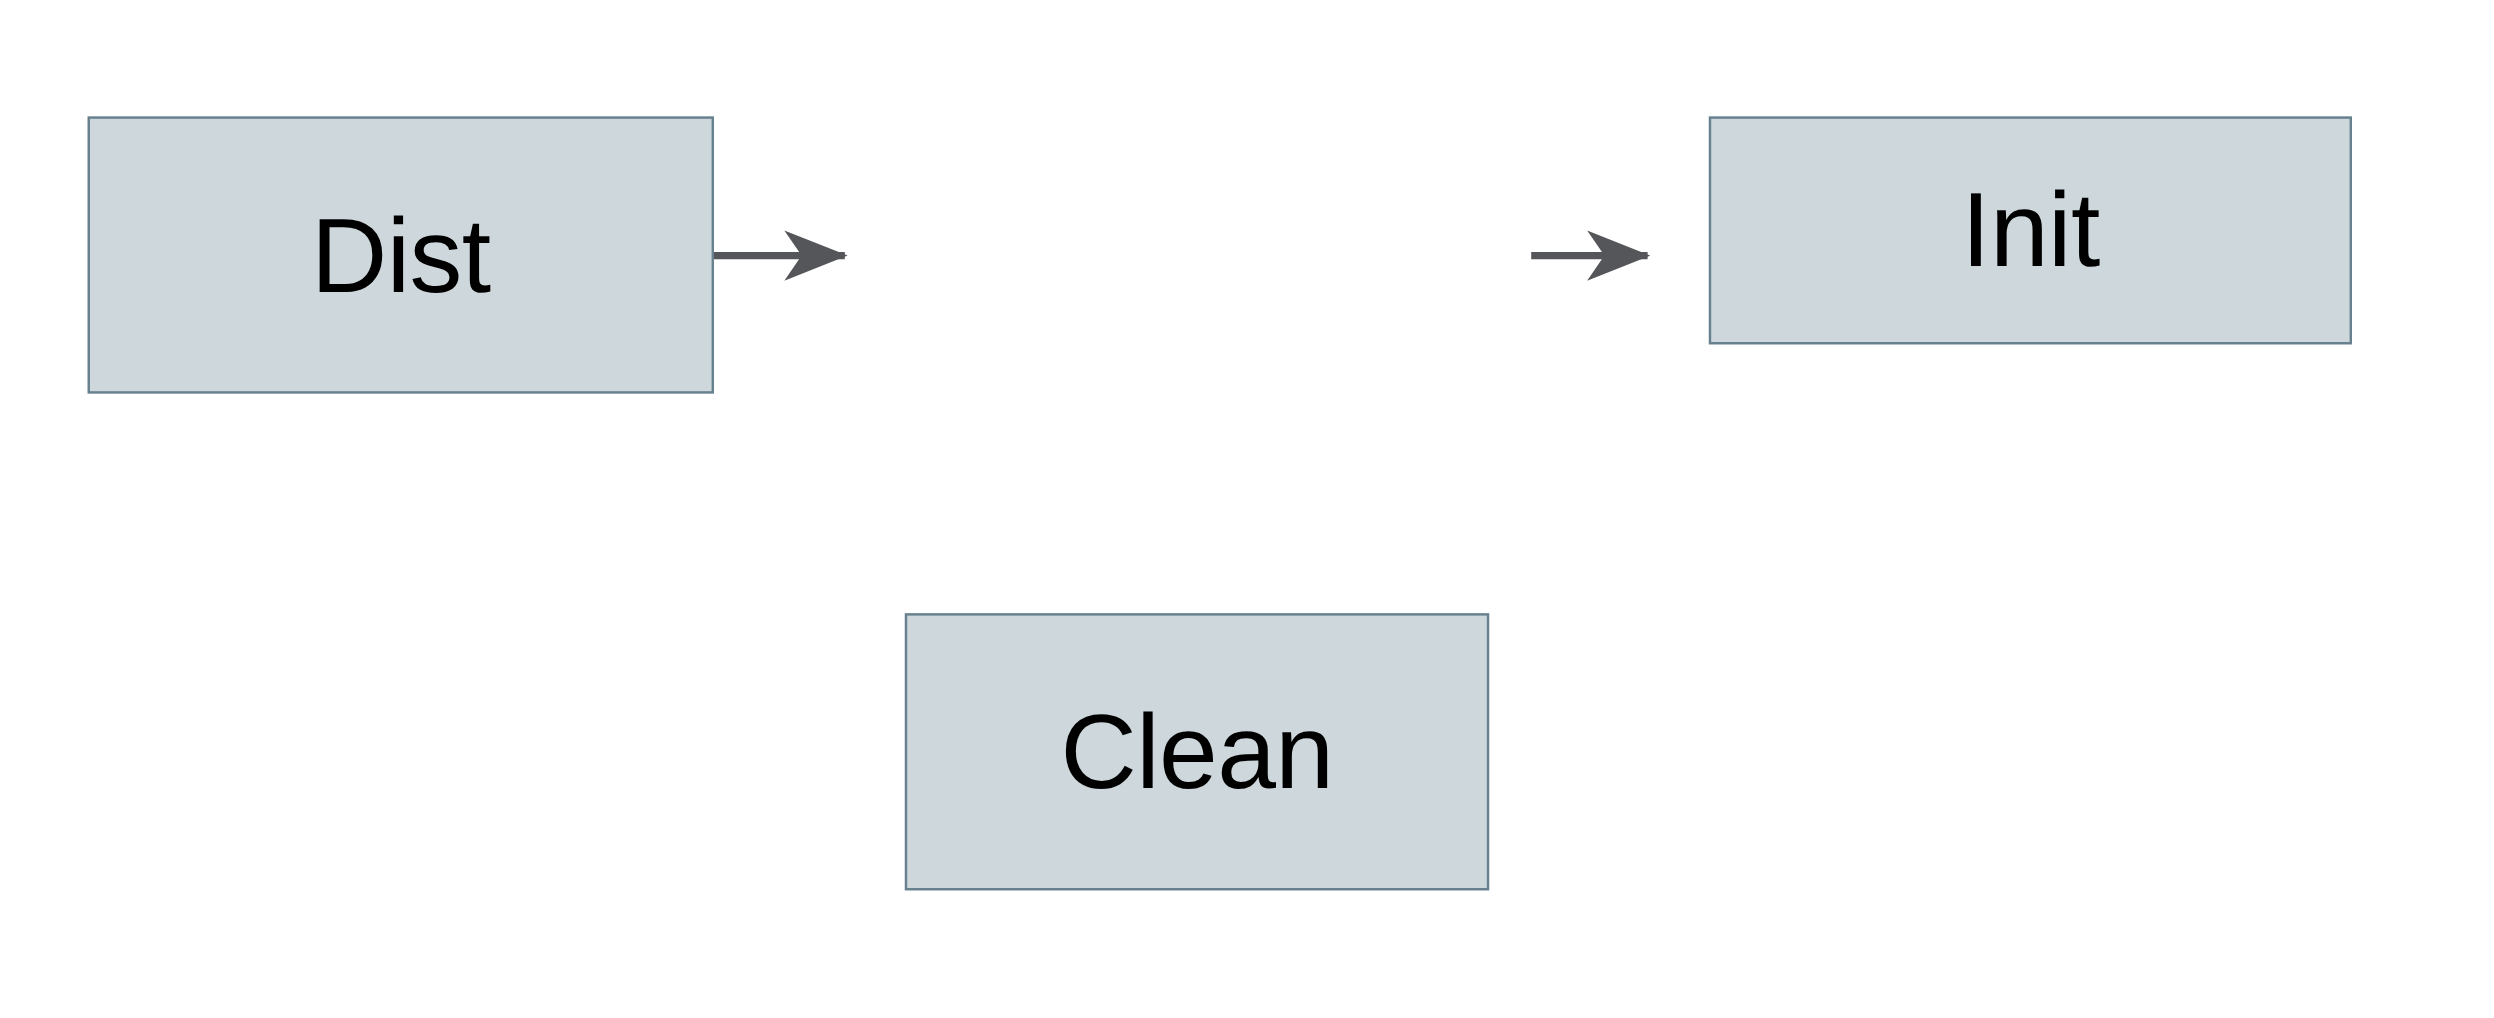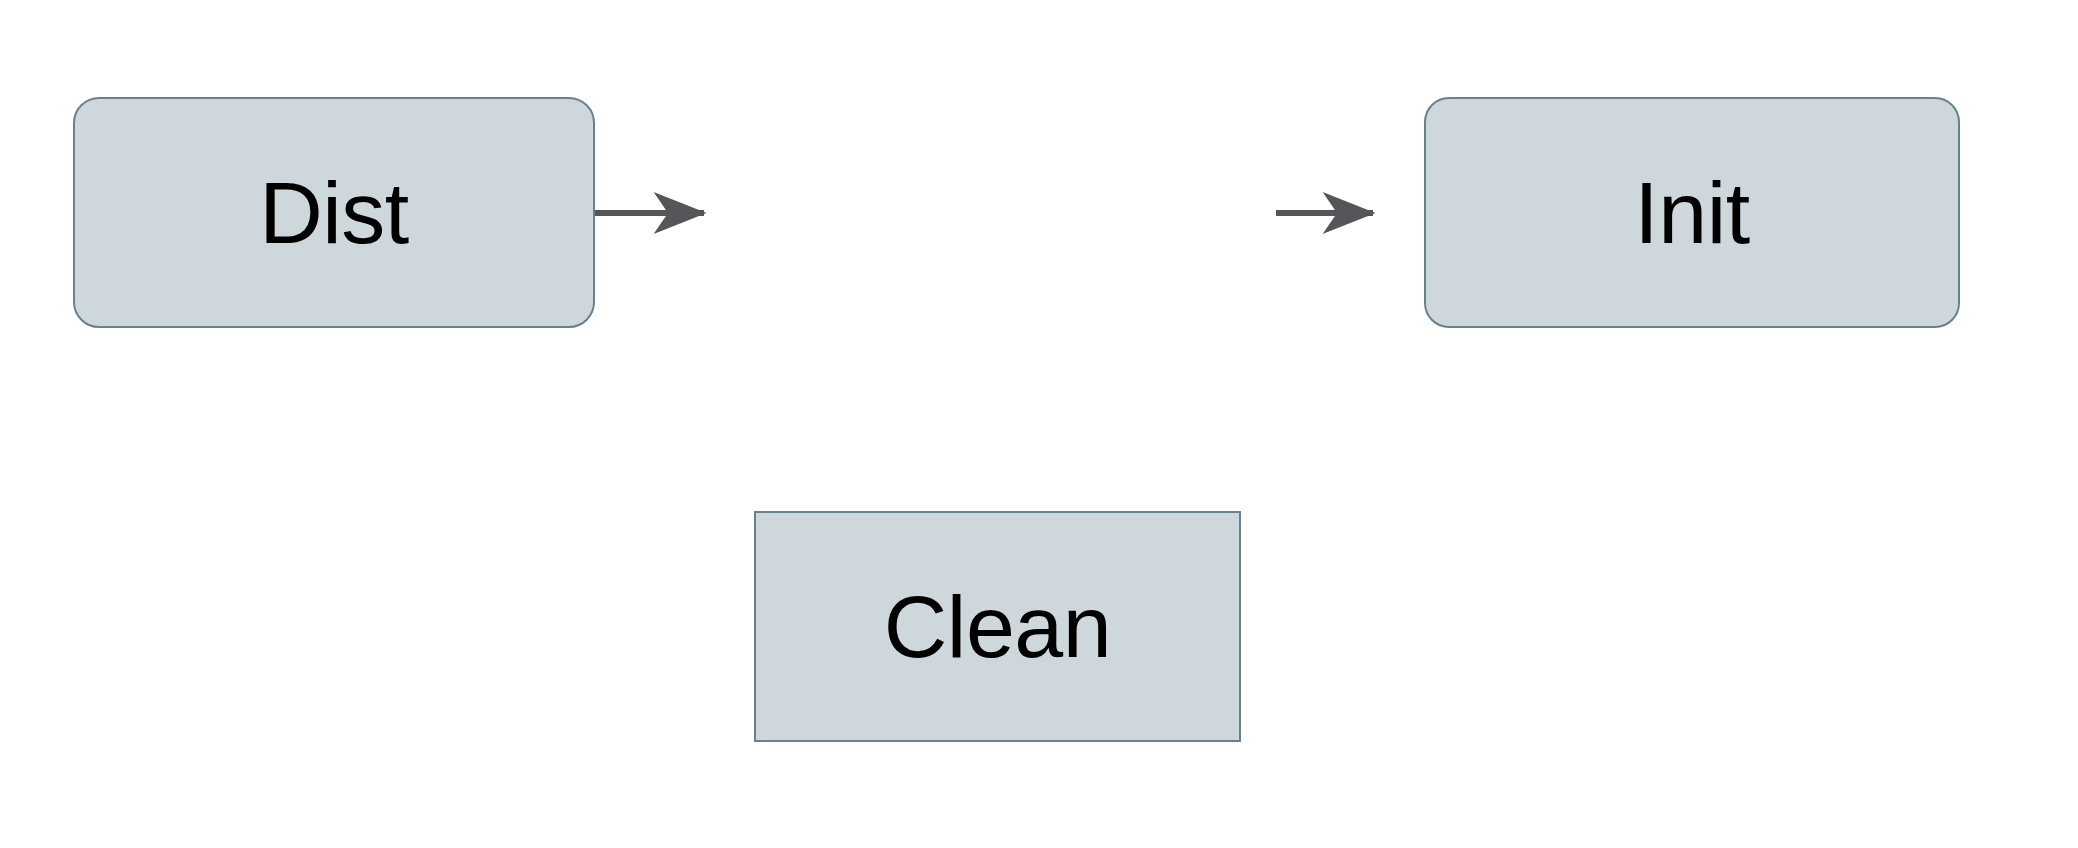--- a/index.html
+++ b/index.html
@@ -69,26 +69,26 @@
 
     <g>
       <line class="edge-line" x1="595" y1="213" x2="704" y2="213" marker-end="url(#arrowhead)"></line>
     </g>
 
     <g>
       <line class="edge-line" x1="1276" y1="213" x2="1373" y2="213" marker-end="url(#arrowhead)"></line>
     </g>
   </svg>
 
-  <div class="node" style="left:73px; top:97px; width:522px; height:231px;border-radius:26px;">
+  <div class="node" style="left:73px; top:97px; width:522px; height:231px;">
     <span class="node-label">Dist</span>
   </div>
 
 
-  <div class="node" style="left:1424px; top:97px; width:536px; height:231px;border-radius:25px;">
+  <div class="node" style="left:1424px; top:97px; width:536px; height:190px;">
     <span class="node-label">Init</span>
   </div>
 
   <div class="node" style="left:754px; top:511px; width:487px; height:231px;">
     <span class="node-label">Clean</span>
   </div>
 
 </div>
 
 </body></html>

